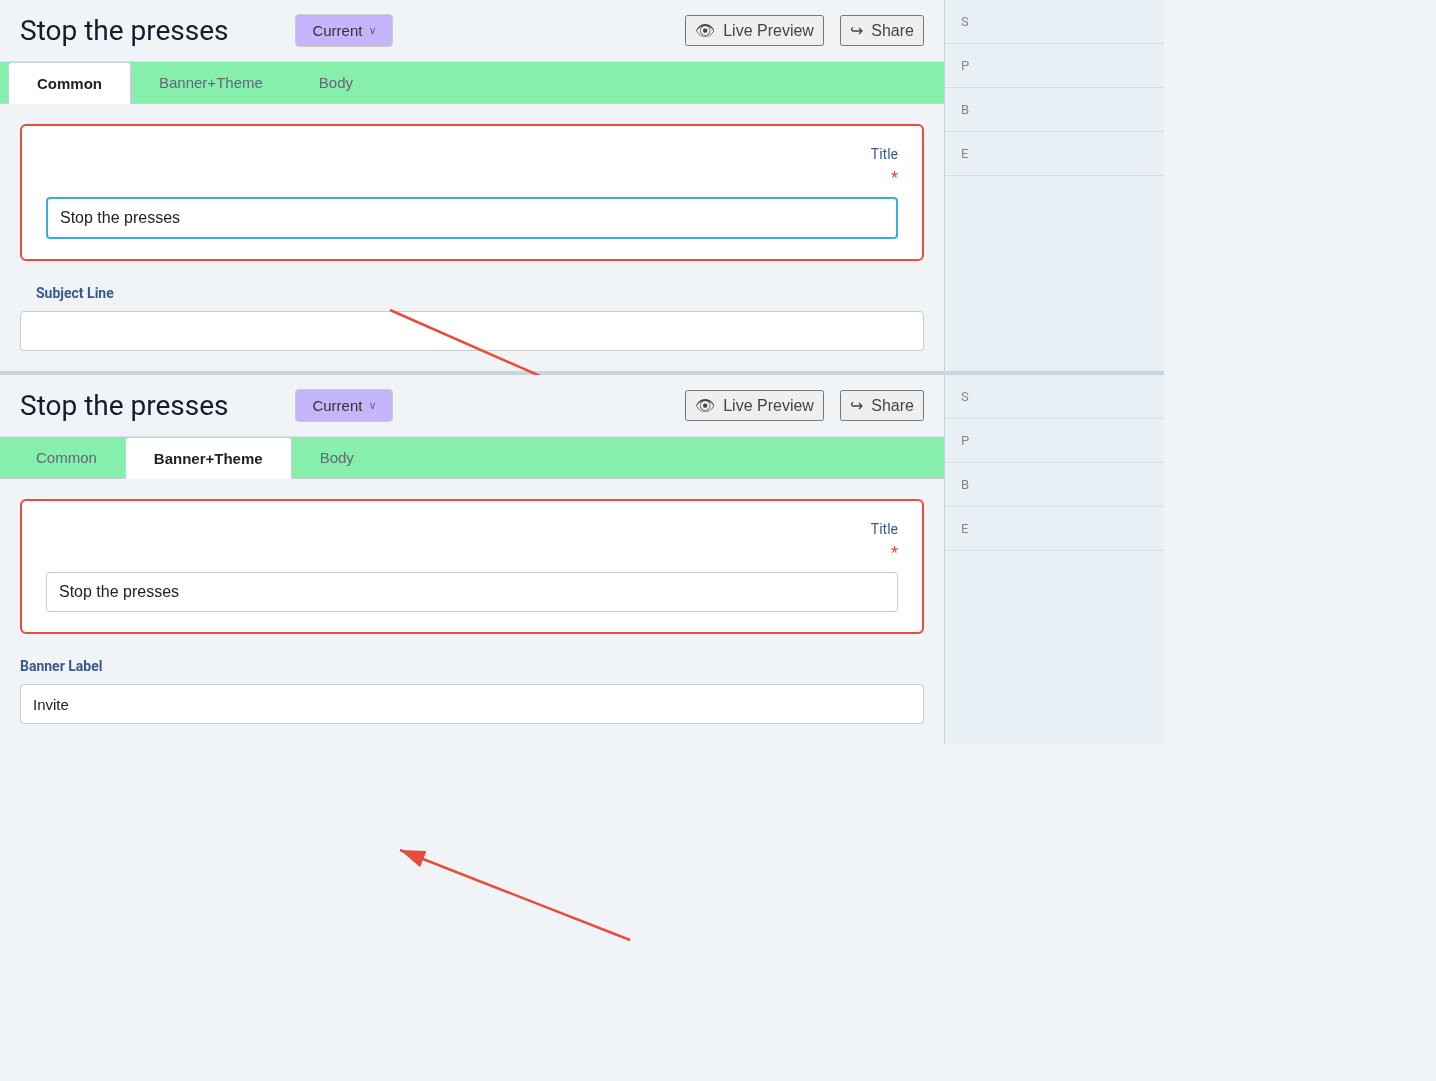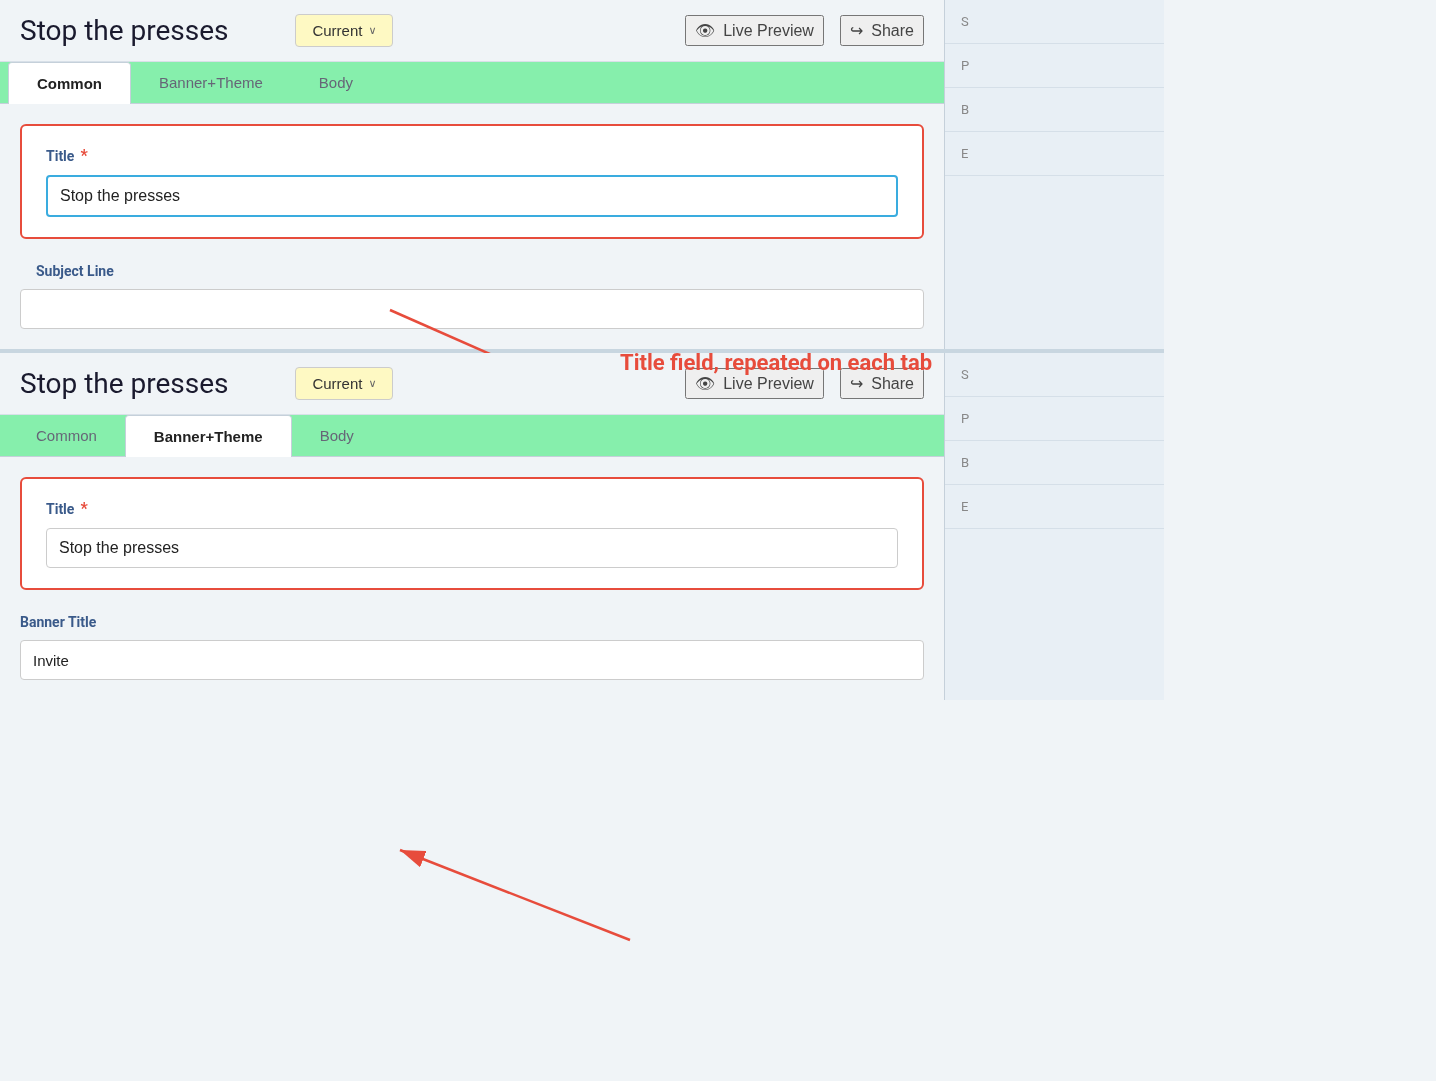--- a/index.html
+++ b/index.html
@@ -32,21 +32,21 @@
       color: #1a1a2e;
       flex: 1;
     }
     .current-btn {
       display: flex;
       align-items: center;
       gap: 6px;
       padding: 7px 16px;
       border: 1px solid #ccc;
       border-radius: 4px;
-      background: #fef9c3;
+      background: #c4b5fd;
       font-size: 15px;
       color: #333;
       cursor: pointer;
     }
     .current-btn .chevron {
       font-size: 11px;
       color: #666;
     }
     .header-spacer { flex: 1; }
     .live-preview-btn {
@@ -106,26 +106,27 @@
       background: #fff;
       border: 2px solid #e74c3c;
       border-radius: 6px;
       padding: 20px 24px;
       max-width: 1200px;
       margin-bottom: 24px;
     }
 
     .field-label {
       font-size: 14px;
-      font-weight: 700;
+      font-weight: 400;
       color: #3a5a8a;
       margin-bottom: 10px;
       display: flex;
-      align-items: center;
+      align-items: flex-end;
       gap: 6px;
+      flex-direction: column;
     }
     .required-star {
       color: #e74c3c;
       font-size: 16px;
     }
     .field-input {
       width: 100%;
       padding: 10px 12px;
       font-size: 16px;
       border: 2px solid #3aacdf;
@@ -283,23 +284,20 @@
 
     <defs>
       <marker id="arrowhead1" markerWidth="10" markerHeight="7" refX="10" refY="3.5" orient="auto">
         <polygon points="0 0, 10 3.5, 0 7" fill="#e74c3c"></polygon>
       </marker>
     </defs>
 
     <line x1="390" y1="310" x2="640" y2="420" stroke="#e74c3c" stroke-width="2.5" marker-end="url(#arrowhead1)"></line>
   </svg>
 
-  <div class="annotation-text" style="position:absolute; top:350px; left:620px; color:#e74c3c; font-size:22px; font-weight:700; pointer-events:none; z-index:10; white-space:nowrap;">
-    <span>Title field, repeated on each tab</span>
-  </div>
 
   <div class="panel-divider"></div>
 
   <div class="panel panel-2">
     <div style="display:flex;">
       <div class="left-content">
 
         <div class="header">
           <div class="header-title">Stop the presses</div>
           <button class="current-btn">
@@ -333,21 +331,21 @@
 
           <div class="form-card">
             <div class="field-label">
               <span>Title</span>
               <span class="required-star">*</span>
             </div>
             <input class="field-input no-focus" type="text" value="Stop the presses" style="">
           </div>
 
           <div style="max-width:1200px; margin-top:16px;">
-            <div class="banner-label">Banner Title</div>
+            <div class="banner-label">Banner Label</div>
             <input class="banner-input" type="text" value="Invite" style="width: 100%; padding: 6px 12px; border: 1px solid rgb(204, 204, 204); border-radius: 4px; font-size: 15px; min-height: 40px;">
           </div>
         </div>
 
       </div>
 
       <div class="right-sidebar">
         <div class="sidebar-item">S</div>
         <div class="sidebar-item">P</div>
         <div class="sidebar-item">B</div>

